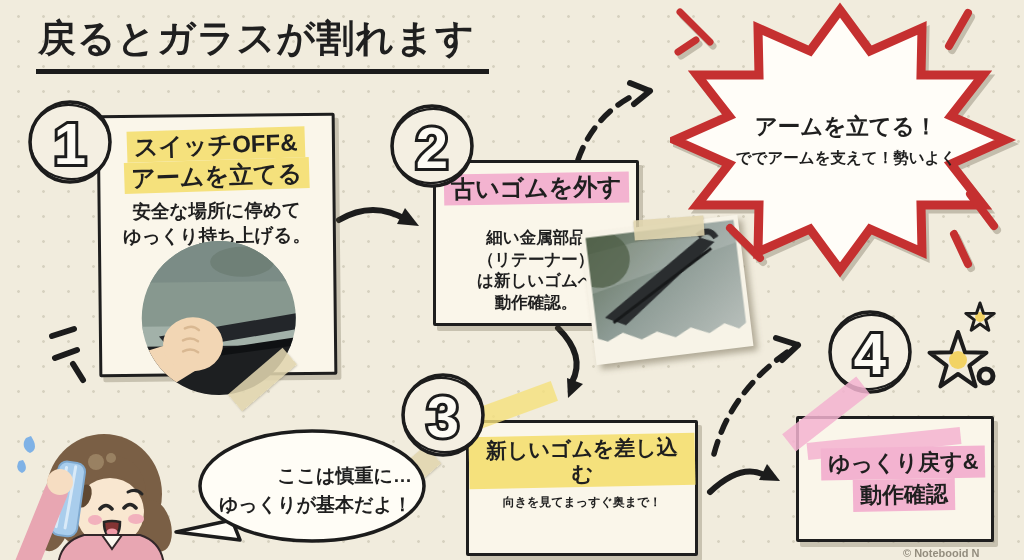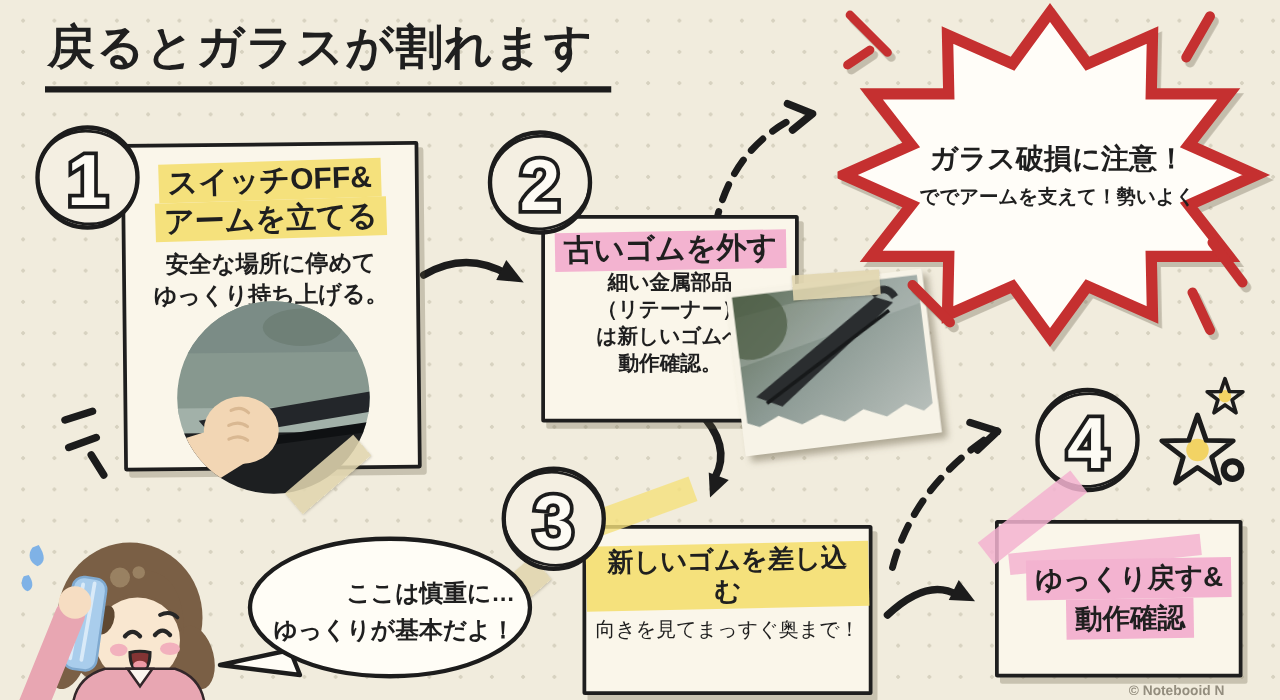--- a/index.html
+++ b/index.html
@@ -23,32 +23,32 @@
   }
   
   .badge{width:88px;height:88px;z-index:4;}
   .badge text{font-weight:800;}
   
   .card{
     background:#faf6ea;border:3px solid #1e1e1e;border-radius:2px;
     box-shadow:4px 5px 0 rgba(95,85,60,.28);text-align:center;z-index:2;
   }
   .card1{left:98px;top:114px;width:232px;height:244px;transform:rotate(-.6deg);padding-top:12px;}
-  .card2{left:433px;top:172px;width:200px;height:150px;padding-top:10px;}
+  .card2{left:433px;top:160px;width:200px;height:150px;padding-top:10px;}
   .card3{left:466px;top:420px;width:226px;height:118px;padding-top:12px;}
   .card4{left:796px;top:416px;width:192px;height:120px;display:flex;flex-direction:column;justify-content:center;}
   .h1l{font-size:24px;font-weight:800;line-height:1.22;}
   .h2l{font-size:24px;font-weight:800;line-height:1.2;}
   .h3l{font-size:21px;font-weight:800;line-height:1.2;}
   .h4l{font-size:22px;font-weight:800;line-height:1.35;position:relative;z-index:2;padding-left:17px;}
   .hl-y{background:#f5e17c;display:inline-block;padding:1px 7px;transform:rotate(-1.2deg);}
   .hl-p{background:#f3b3d0;display:inline-block;padding:1px 7px;transform:rotate(-1deg);}
   .body-txt{font-size:18.5px;font-weight:700;line-height:1.35;margin-top:7px;}
-  .body-txt2{font-size:16.5px;font-weight:700;line-height:1.32;margin-top:0;}
-  .body-txt3{font-size:16px;font-weight:400;line-height:1.38;margin-top:7px;}
+  .body-txt2{font-size:16.5px;font-weight:700;line-height:1.32;margin-top:23px;}
+  .body-txt3{font-size:12px;font-weight:700;line-height:1.38;margin-top:7px;}
   
   .tape{background:rgba(224,213,174,.88);box-shadow:0 1px 2px rgba(80,70,50,.25);z-index:5;}
   .tape-pink{background:rgba(243,179,208,.85);z-index:5;}
   
   .photo1{left:39px;top:123px;width:156px;height:156px;z-index:3;}
   .photo2{left:588px;top:224px;width:158px;height:132px;transform:rotate(-7deg);
           filter:drop-shadow(4px 5px 3px rgba(80,70,45,.4));z-index:2;}
   
   .burst{left:670px;top:0;width:348px;height:288px;z-index:2;}
   .burst-text{
@@ -170,21 +170,21 @@
 </svg>
 
 <svg class="abs burst" viewBox="0 0 348 288" style="filter:drop-shadow(3px 4px 0 rgba(90,80,60,.3));">
   <polygon points="335,140 281,164 313,205 251,205 252,252 200,229 170,270 140,229 88,252 89,205 27,205 59,164 5,140 59,116 27,75 89,75 88,28 140,51 170,10 200,51 252,28 251,75 313,75 281,116" fill="#fffdf8" stroke="#c53030" stroke-width="9" stroke-miterlimit="10"></polygon>
   <path d="M10,12 L40,42 M8,52 L26,40" stroke="#c53030" stroke-width="7" stroke-linecap="round"></path>
   <path d="M298,13 L279,46" stroke="#c53030" stroke-width="8" stroke-linecap="round"></path>
   <path d="M60,228 L90,258" stroke="#c53030" stroke-width="8" stroke-linecap="round"></path>
   <path d="M300,194 L324,226 M284,234 L298,264" stroke="#c53030" stroke-width="8" stroke-linecap="round"></path>
 </svg>
 <div class="abs burst-text">
-  <div class="burst-title">ガラス破損に注意！</div>
+  <div class="burst-title">アームを立てる！</div>
   <div class="burst-line">ででアームを支えて！勢いよく</div>
 </div>
 
 <svg class="abs deco" style="left:540px;top:320px;width:58px;height:86px;" viewBox="0 0 58 86">
   <path d="M18,8 Q46,36 32,62" stroke="#1c1c1c" stroke-width="6" fill="none" stroke-linecap="round"></path>
   <polygon points="28,78 27,58 43,64" fill="#1c1c1c"></polygon>
 </svg>
 
 <svg class="abs badge" style="left:399px;top:371px;" viewBox="0 0 88 88">
   <ellipse cx="44" cy="44" rx="40" ry="40" fill="#f4efe2" stroke="#1c1c1c" stroke-width="3.5"></ellipse>

